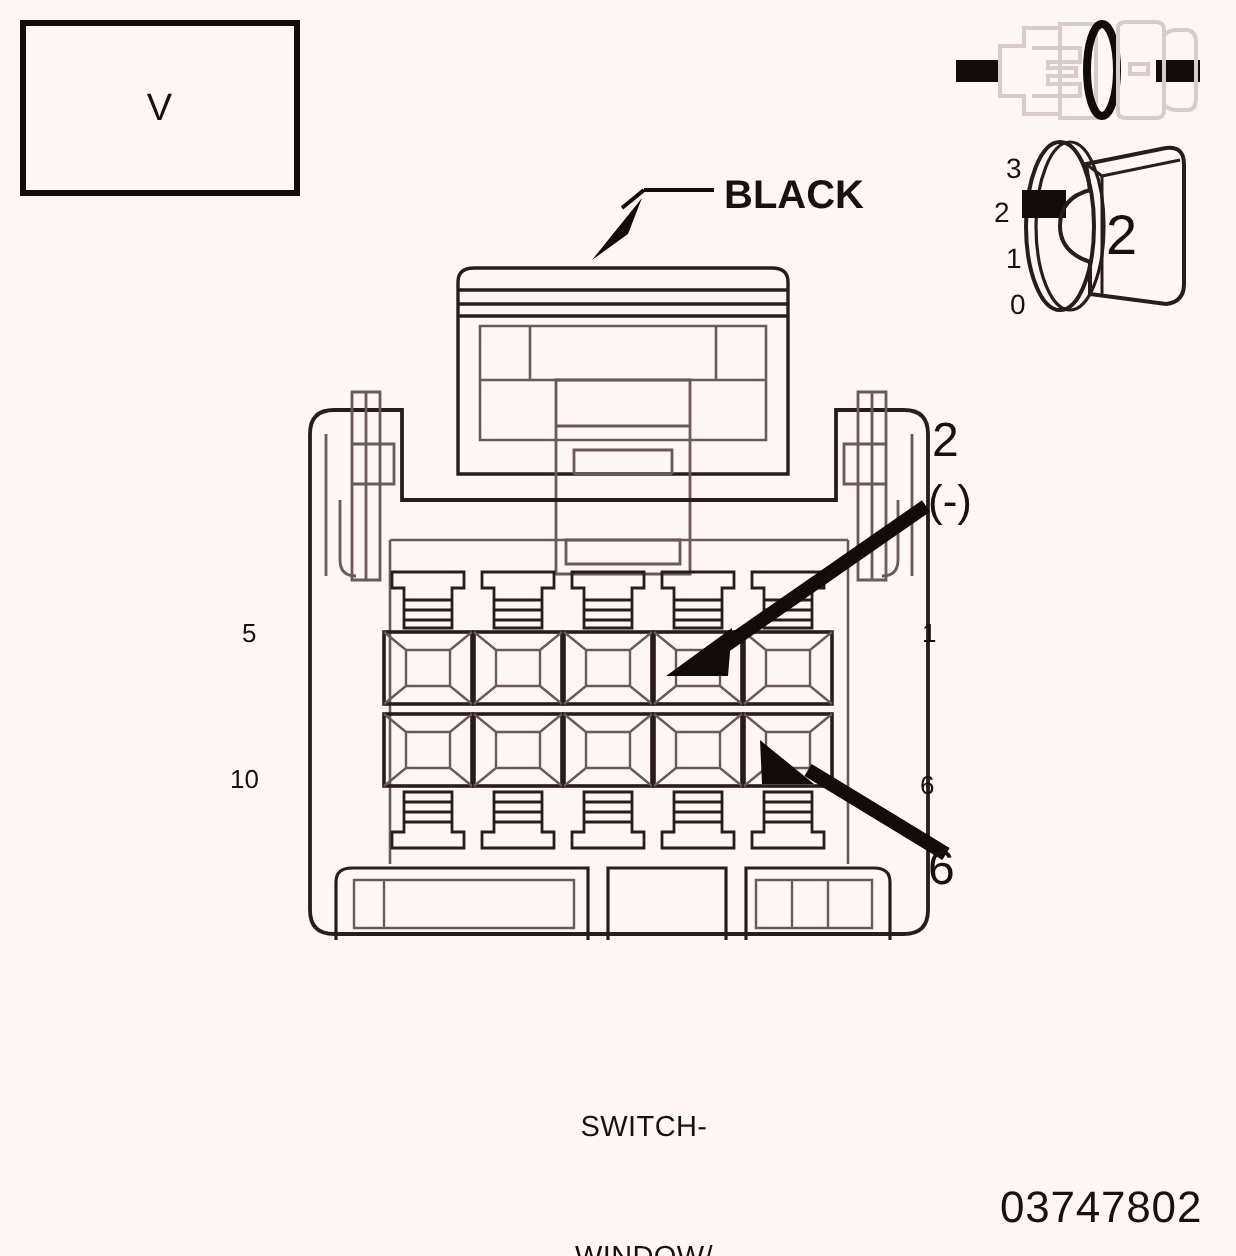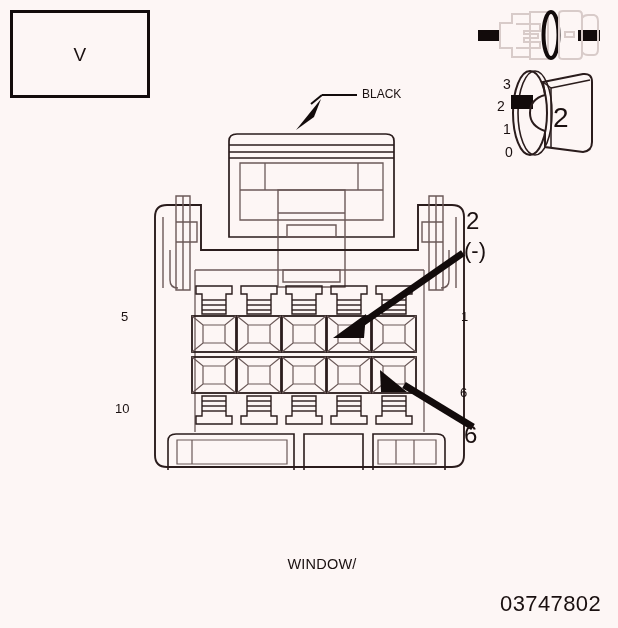--- a/index.html
+++ b/index.html
@@ -48,32 +48,32 @@
     top: 0;
     width: 100%;
     height: 100%;
     display: flex;
     align-items: center;
     justify-content: center;
     font-size: 19px;
     letter-spacing: .5px;
   }
 
-  #black-label       { left: 362px; top: 88px;  font-size: 12px; }
+  #black-label       { left: 362px; top: 88px;  font-size: 20px; font-weight: bold; }
 
   #scale-3 { left: 503px; top: 77px;  font-size: 14px; }
   #scale-2 { left: 497px; top: 99px;  font-size: 14px; }
   #scale-1 { left: 503px; top: 122px; font-size: 14px; }
   #scale-0 { left: 505px; top: 145px; font-size: 14px; }
   #connector-size-number {
     left: 553px; top: 104px; font-size: 28px;
   }
 
   #pin-label-5  { left: 121px; top: 310px; font-size: 13px; }
-  #pin-label-10 { left: 115px; top: 402px; font-size: 13px; }
+  #pin-label-10 { left: 115px; top: 383px; font-size: 13px; }
   #pin-label-1  { left: 461px; top: 310px; font-size: 13px; }
   #pin-label-6  { left: 460px; top: 386px; font-size: 13px; }
 
   #callout-2-number { left: 466px; top: 209px; font-size: 24px; }
   #callout-2-sign   { left: 464px; top: 240px; font-size: 22px; }
   #callout-6-number { left: 464px; top: 423px; font-size: 24px; }
 
   #caption {
     left: 244px;
     top: 511px;
@@ -355,19 +355,20 @@
 <div id="pin-label-5" class="txt">5</div>
 <div id="pin-label-10" class="txt">10</div>
 <div id="pin-label-1" class="txt">1</div>
 <div id="pin-label-6" class="txt">6</div>
 
 <div id="callout-2-number" class="txt">2</div>
 <div id="callout-2-sign" class="txt">(-)</div>
 <div id="callout-6-number" class="txt">6</div>
 
 <div id="caption" class="txt">
+  <div>SWITCH-</div>
   <div>WINDOW/</div>
   
   
   
 </div>
 
 <div id="part-number" class="txt">03747802</div>
 
 </body></html>

